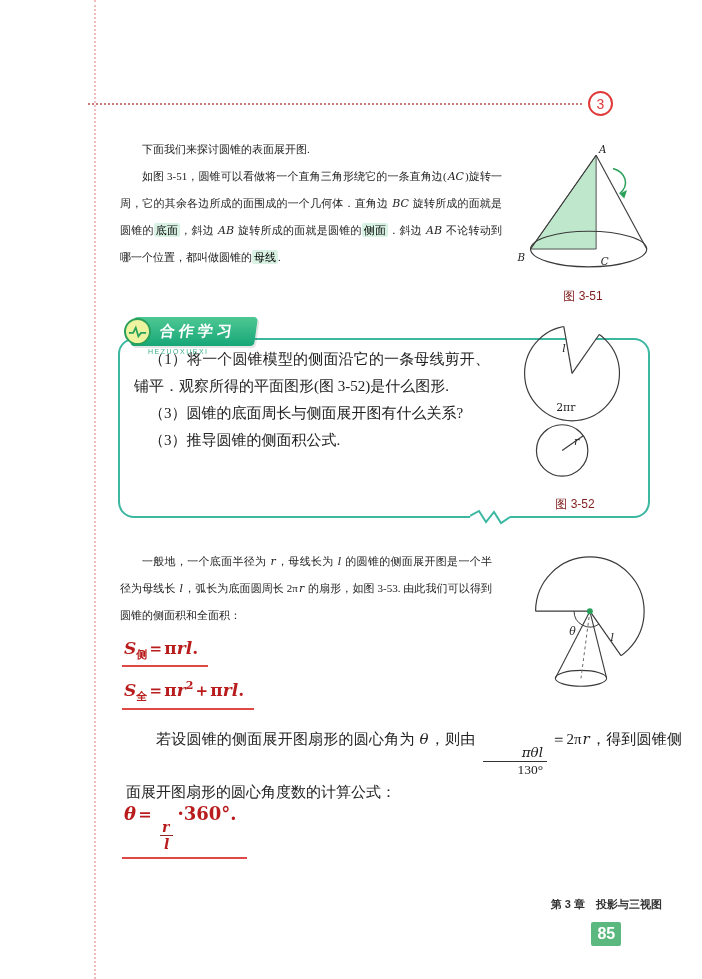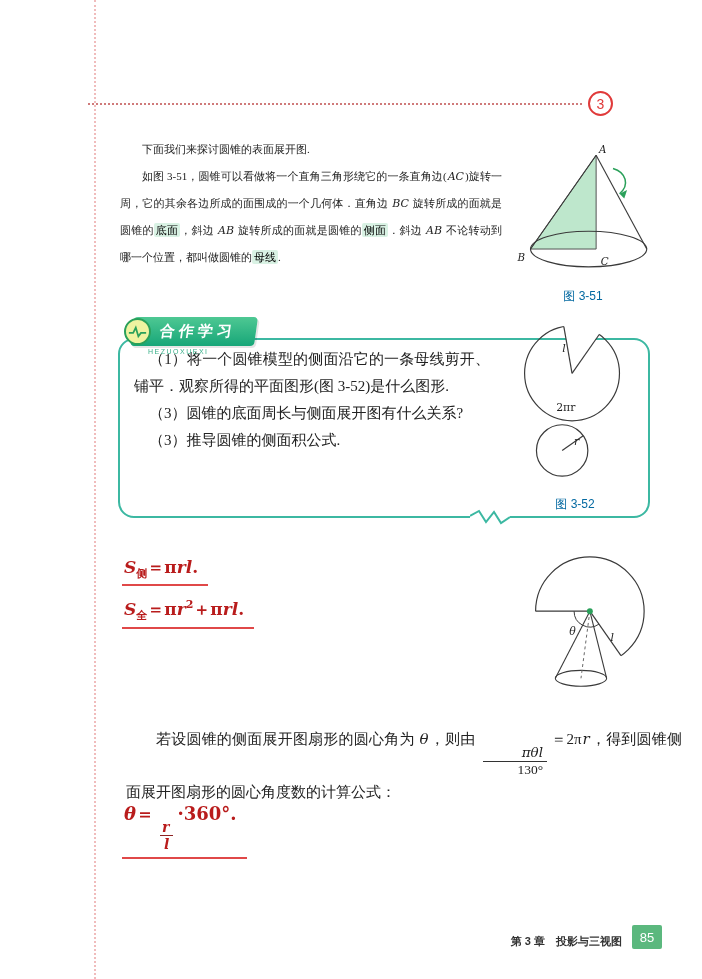--- a/index.html
+++ b/index.html
@@ -15,21 +15,21 @@
 
   .para { font-size:11px; line-height:27px; text-indent:2em; text-align:justify; }
   .q { font-size:15px; line-height:27px; text-indent:1em; text-align:justify; }
   .var { font-family:"DejaVu Serif",serif; font-style:italic; padding:0 1px; }
   .hl { background:#d9f2e4; color:#000000; padding:1px 2px; border-radius:2px; }
 
   .intro-row { position:absolute; left:120px; top:136px; width:538px; display:flex; }
   .intro-text { width:388px; }
   .fig { text-align:center; }
   .fig351 { width:150px; margin-left:6px; padding-top:6px; }
-  .figcap { font-size:12px; color:#0369a1; margin-top:2px; font-family:"Liberation Sans",sans-serif; }
+  .figcap { font-size:12px; color:#7f1d1d; margin-top:2px; font-family:"Liberation Sans",sans-serif; }
 
   .activity { position:absolute; left:118px; top:316px; width:536px; height:212px; }
   .activity-box { position:absolute; left:0; top:22px; width:532px; height:180px;
     border:2px solid #3cb8a2; border-radius:16px; }
   .badge { position:absolute; left:14px; top:0; height:30px; z-index:3; display:flex; align-items:center; }
   .badge-bg { background:linear-gradient(180deg,#4ec893,#17a678); border-radius:4px; transform:skewX(-8deg);
     padding:5px 20px 5px 28px; color:#fff; font-weight:bold; font-size:15px; letter-spacing:4px;
     font-family:"Liberation Sans",sans-serif; box-shadow:2px 2px 0 rgba(0,0,0,0.10); }
   .badge-icon { position:absolute; left:-8px; top:2px; width:27px; height:27px; border-radius:50%;
     background:#eef3a0; border:2px solid #2aa05a; display:flex; align-items:center; justify-content:center; z-index:4; }
@@ -54,24 +54,24 @@
   .frac { display:inline-flex; flex-direction:column; align-items:flex-end; vertical-align:-13px;
     margin:0 4px; line-height:1.15; font-size:13.5px; }
   .frac .num { padding:0 4px; }
   .frac .den { border-top:1.2px solid #333; padding:0 4px; }
 
   .theta-formula { position:absolute; left:122px; top:798px; }
   .theta-formula .f-inner { font-size:18px; padding-bottom:5px; }
   .theta-formula .frac { vertical-align:-12px; font-size:14px; }
   .theta-formula .frac .den { border-top:1.5px solid #8e2424; }
 
-  .footer { position:absolute; right:40px; top:925px; display:flex; align-items:flex-end; gap:10px; }
+  .footer { position:absolute; right:40px; top:897px; display:flex; align-items:center; gap:10px;flex-direction:column; }
   .footer-text { font-size:11px; font-weight:bold; font-family:"Liberation Sans",sans-serif; color:#333; }
   .page-num { width:30px; height:24px; background:#5bb87e; color:#fff; display:flex; align-items:center;
-    justify-content:center; font-size:13px; font-weight:normal; font-family:"Liberation Sans",sans-serif; border-radius:2px; }
+    justify-content:center; font-size:16px; font-weight:bold; font-family:"Liberation Sans",sans-serif; border-radius:2px; }
 
   svg text { font-family:"DejaVu Serif",serif; }
   svg .lbl { font-style:italic; font-size:11px; fill:#222; }
   svg .plain { font-size:11px; fill:#222; }
 </style>
 </head>
 <body>
 
 <div class="page">
 
@@ -133,20 +133,21 @@
       <figcaption class="figcap">图 3-52</figcaption>
     </figure>
     <svg class="squiggle" width="40" height="24" viewBox="0 0 40 24">
       <rect x="0" y="0" width="40" height="24" fill="#ffffff"></rect>
       <polyline points="0,10 9,5 16,16 24,6 31,17 40,11" fill="none" stroke="#3cb8a2" stroke-width="2"></polyline>
     </svg>
   </section>
 
   <div class="general-row">
     <div class="general-text">
+      <p class="para"><span>一般地，一个底面半径为 </span><span class="var">r</span><span>，母线长为 </span><span class="var">l</span><span> 的圆锥的侧面展开图是一个半径为母线长 </span><span class="var">l</span><span>，弧长为底面圆周长 2π</span><span class="var">r</span><span> 的扇形，如图 3-53. 由此我们可以得到圆锥的侧面积和全面积：</span></p>
       <div class="formulas">
         <div class="formula">
           <span class="f-inner"><i>S</i><sub>侧</sub><span>＝π</span><i>rl</i><span>.</span></span>
         </div>
         <div class="formula">
           <span class="f-inner"><i>S</i><sub>全</sub><span>＝π</span><i>r</i><sup>2</sup><span>＋π</span><i>rl</i><span>.</span></span>
         </div>
       </div>
     </div>
     <figure class="fig fig353">

